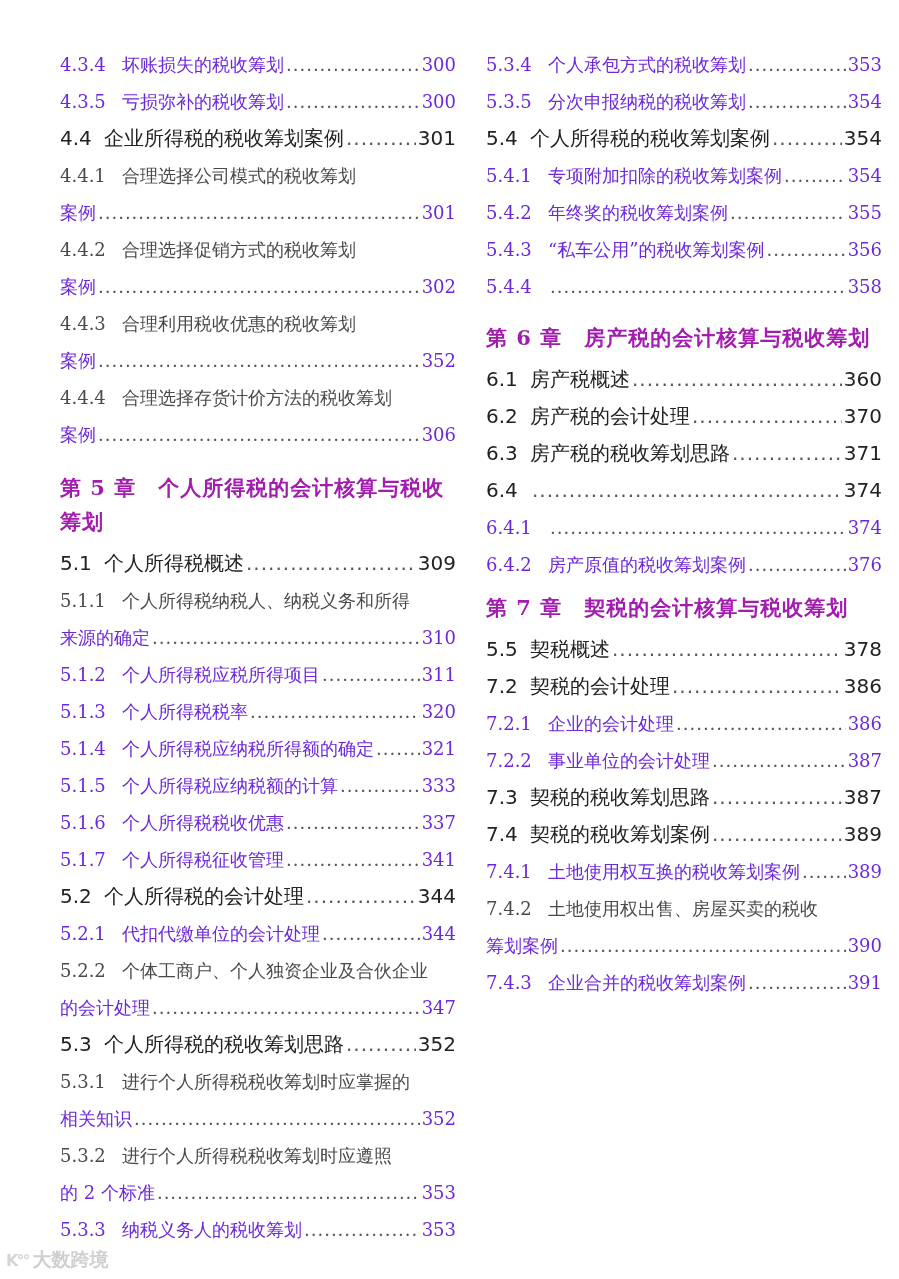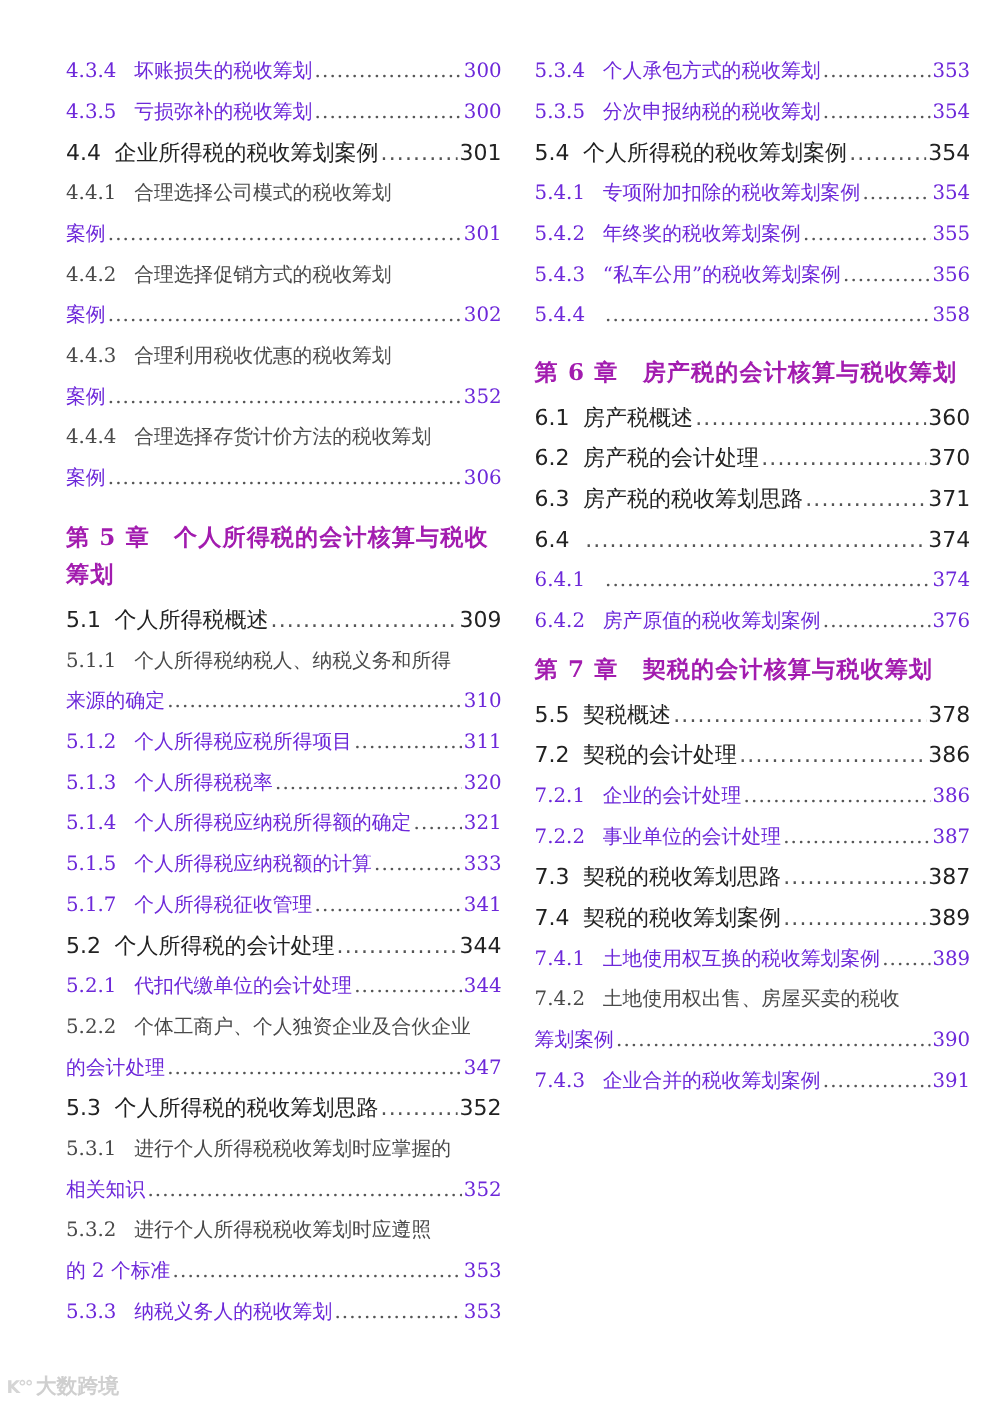--- a/index.html
+++ b/index.html
@@ -124,20 +124,26 @@
       <span class="dots"></span>
       <span class="page">321</span>
     </div>
   <div class="entry l3">
       <span class="num">5.1.5</span>
       <span class="title">个人所得税应纳税额的计算</span>
       <span class="dots"></span>
       <span class="page">333</span>
     </div>
   <div class="entry l3">
+      <span class="num">5.1.6</span>
+      <span class="title">个人所得税税收优惠</span>
+      <span class="dots"></span>
+      <span class="page">337</span>
+    </div>
+  <div class="entry l3">
       <span class="num">5.1.7</span>
       <span class="title">个人所得税征收管理</span>
       <span class="dots"></span>
       <span class="page">341</span>
     </div>
 
   <div class="entry l2">
       <span class="num">5.2</span>
       <span class="title">个人所得税的会计处理</span>
       <span class="dots"></span>

